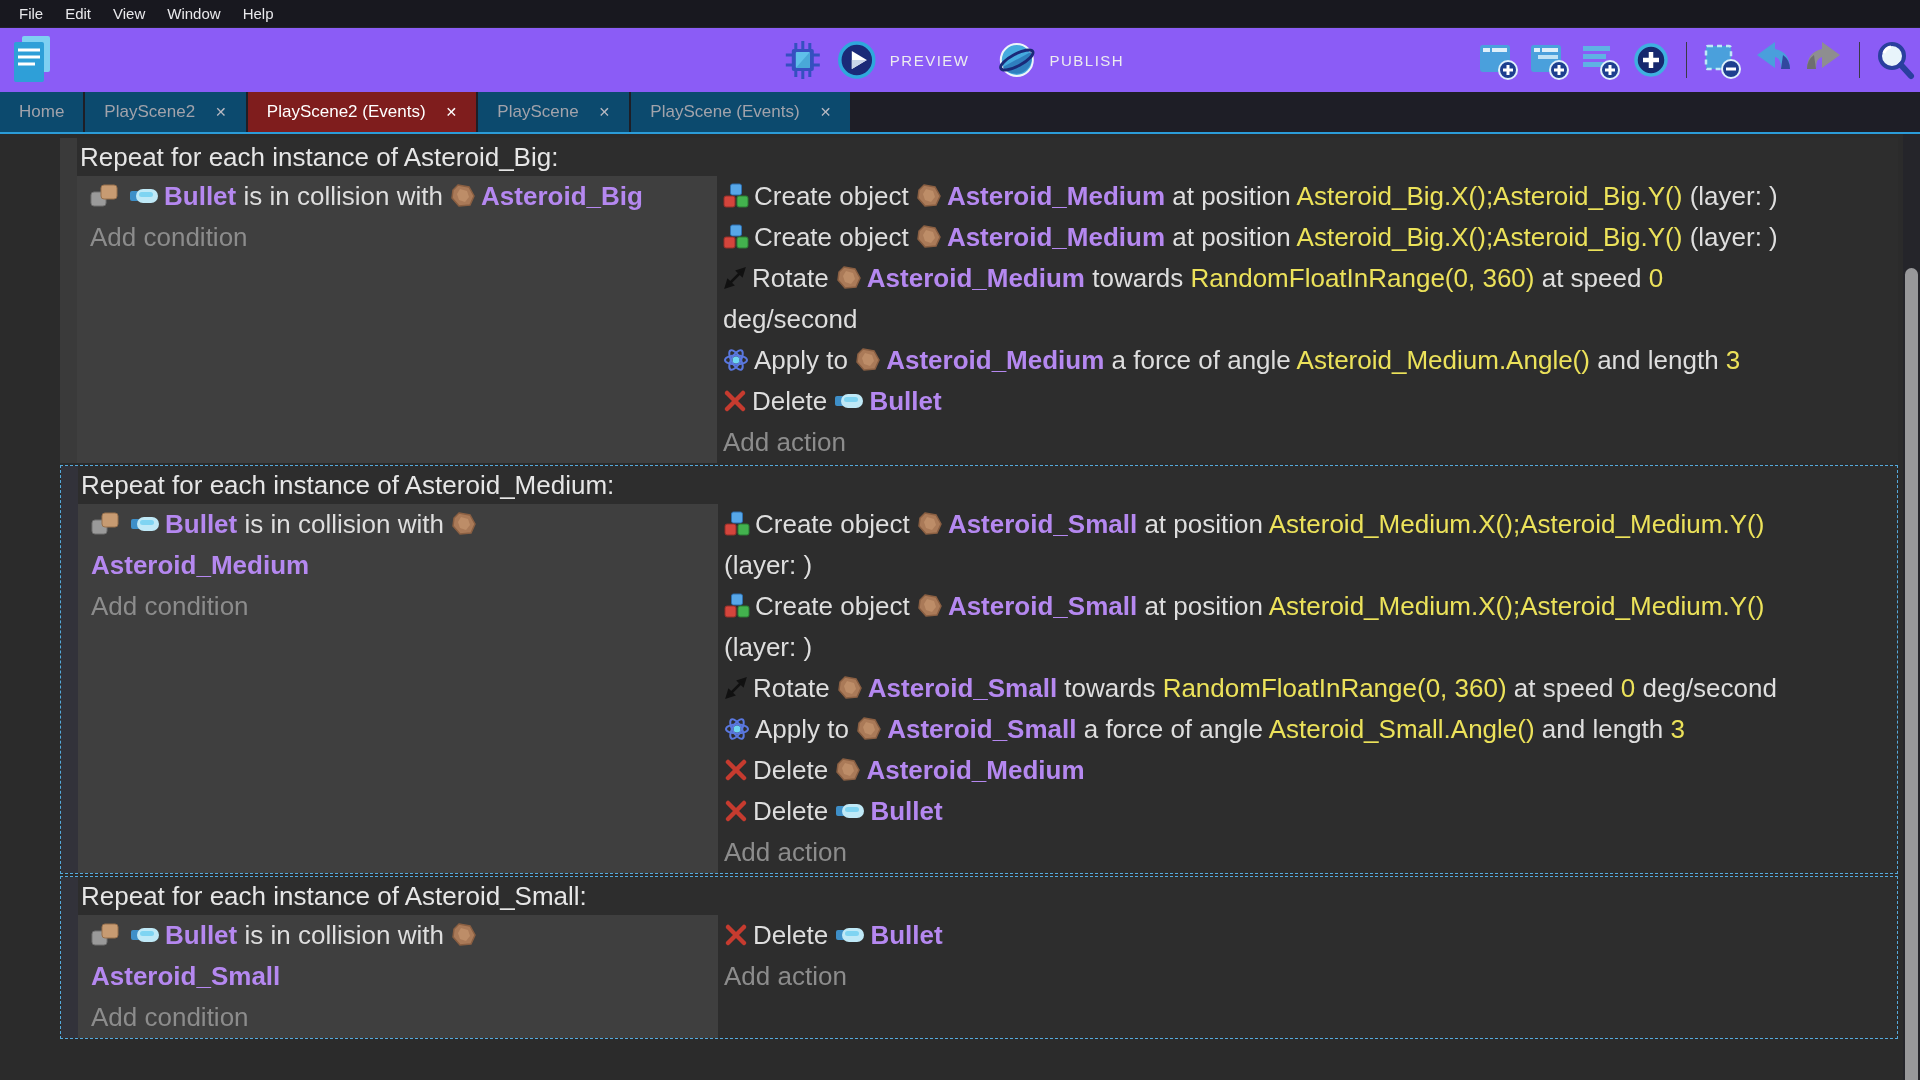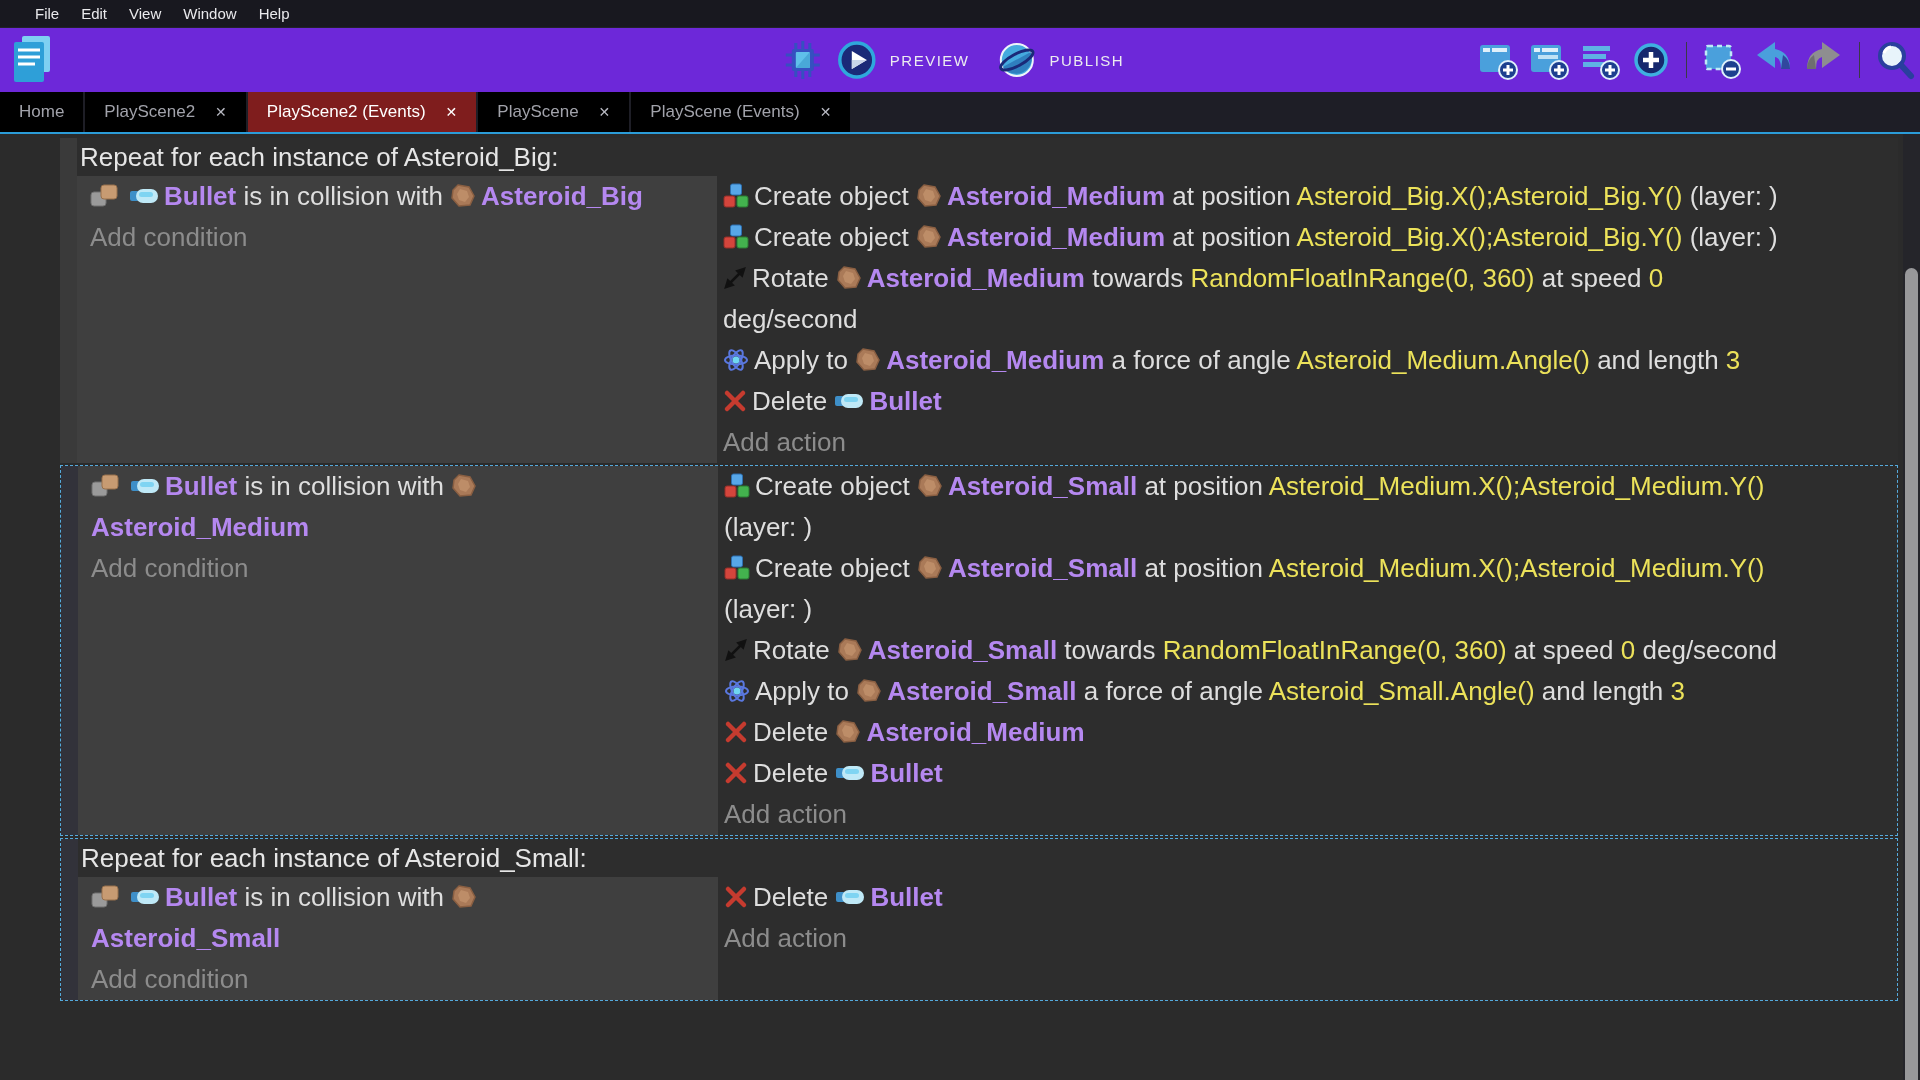--- a/index.html
+++ b/index.html
@@ -1,35 +1,35 @@
 <!DOCTYPE html>
 <html><head>
 <meta charset="utf-8">
 <style>
   html,body{margin:0;padding:0;background:#2b2b2b;}
   body{width:1920px;height:1080px;overflow:hidden;position:relative;
        font-family:"Liberation Sans",sans-serif;-webkit-font-smoothing:antialiased;}
 
   
-  .menubar{height:27px;background:#18181f;display:flex;align-items:center;padding-left:24px;border-bottom:1px solid #22222a;}
+  .menubar{height:27px;background:#18181f;display:flex;align-items:center;padding-left:8px;border-bottom:1px solid #22222a;}
   .menubar span{color:#e9e9ec;font-size:15px;padding:0 11px;cursor:default;}
 
   
-  .toolbar{height:64px;background:#6d28d9;position:relative;}
+  .toolbar{height:64px;background:#8b5cf6;position:relative;}
   .logo{position:absolute;left:10px;top:6px;}
   .toolbar-center{position:absolute;left:50%;top:0;height:64px;transform:translateX(-50%);
                   display:flex;align-items:center;gap:12px;}
   .tb-label{color:#ececf0;font-size:15px;letter-spacing:1.5px;margin-right:14px;}
   .toolbar-right{position:absolute;right:4px;top:0;height:64px;display:flex;align-items:center;gap:9px;}
   .tb-sep{width:1px;height:36px;background:#3a3a46;margin:0 5px;}
   .tb-icon{display:flex;align-items:center;justify-content:center;width:42px;height:42px;}
 
   
   .tabbar{height:40px;background:#1e1e26;display:flex;align-items:stretch;border-bottom:3px solid #2b9cd8;}
-  .tab{background:#000000;color:#a2a3ab;font-size:17px;display:flex;align-items:center;gap:20px;
+  .tab{background:#0c4a6e;color:#a2a3ab;font-size:17px;display:flex;align-items:center;gap:20px;
        padding:0 19px;margin-right:2px;white-space:nowrap;cursor:default;}
   .tab.active{background:#7f1d1d;color:#ffffff;}
   .tab .close{font-size:14px;color:#b8b9c2;}
   .tab.active .close{color:#ffffff;}
 
   
   .events-sheet{position:absolute;top:134px;left:0;right:0;bottom:0;background:#2b2b2b;
                 padding:4px 0 0 60px;box-sizing:border-box;}
   .event-block{width:1838px;display:flex;margin-bottom:2px;box-sizing:border-box;background:#2d2d2d;}
   .event-block.selected{border:1px dashed #55aadd;}
@@ -284,20 +284,21 @@
                   </svg></span><span class="obj">Bullet</span></div>
             </div>
             <div class="add-row">Add action</div>
           </div>
         </div>
       </div>
     </div>
     <div class="event-block selected">
       <div class="gutter"></div>
       <div class="event-main">
+        <div class="event-header">Repeat for each instance of Asteroid_Medium:</div>
         <div class="event-body">
           <div class="conditions">
             <div>
               <div class="row-line"><span class="icon"><svg width="34" height="26" viewBox="0 0 34 26">
                     <rect x="1" y="9" width="15" height="14" rx="3" fill="#9a9a9a" stroke="#707070"></rect>
                     <rect x="11" y="2" width="16" height="14" rx="3" fill="#c79b72" stroke="#97704c"></rect>
                   </svg></span><span class="icon"><svg width="30" height="16" viewBox="0 0 30 16">
                     <rect x="1" y="3" width="9" height="10" rx="2" fill="#3e8fc8"></rect>
                     <rect x="7" y="1" width="22" height="14" rx="7" fill="#bfe9f7"></rect>
                     <rect x="10" y="4" width="14" height="5" rx="2.5" fill="#7fd4f2"></rect>

